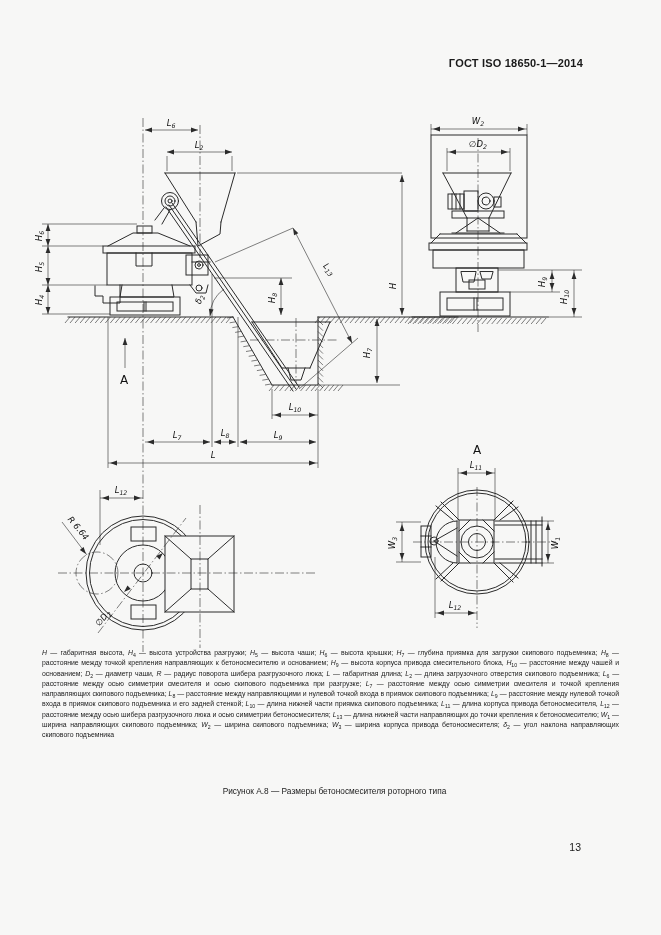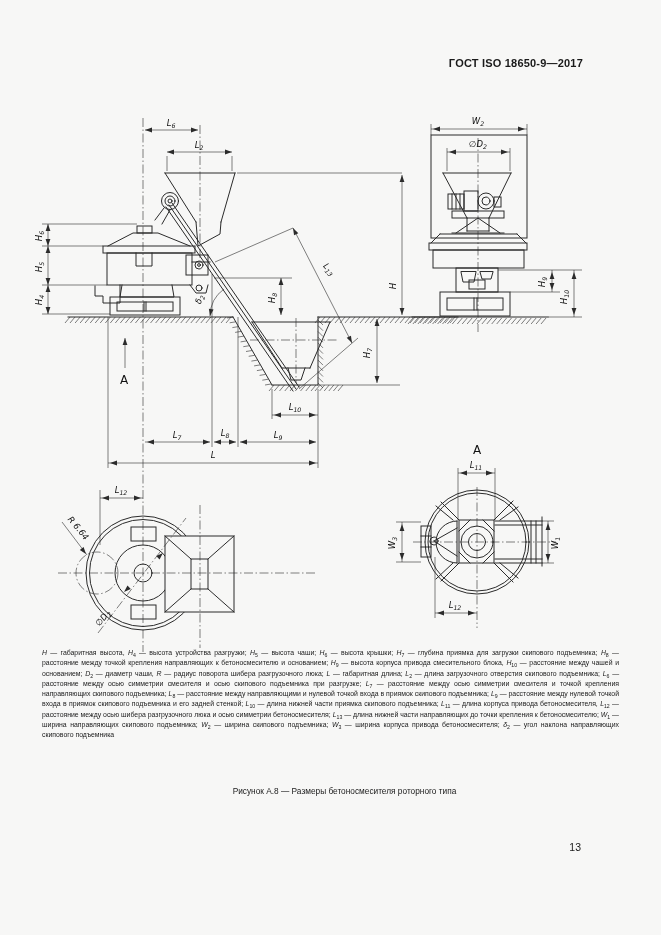--- a/index.html
+++ b/index.html
@@ -11,29 +11,29 @@
   .o{stroke:#2b2b2b;stroke-width:1;fill:none;stroke-linecap:square;}
   .t{stroke:#2b2b2b;stroke-width:.6;fill:none;}
   .cl{stroke:#2b2b2b;stroke-width:.6;fill:none;stroke-dasharray:9 2.5 1.5 2.5;}
   .bg{fill:#f7f7f6;stroke:#2b2b2b;stroke-width:1;}
   text.dim{font:italic 8.5px "DejaVu Sans",sans-serif;fill:#111;text-anchor:middle;}
   text.view{font:12px "DejaVu Sans",sans-serif;fill:#111;text-anchor:middle;}
   .legend{position:absolute;left:42px;top:648px;width:577px;margin:0;
           font-size:6.9px;line-height:10.3px;text-align:justify;}
   .legend i{font-style:italic;}
   .legend sub{font-size:5.2px;line-height:0;}
-  .caption{position:absolute;top:786px;left:56px;width:577px;text-align:center;font-size:8.3px;}
+  .caption{position:absolute;top:786px;left:46px;width:577px;text-align:center;font-size:8.3px;}
   .pagenum{position:absolute;top:841px;right:80px;font-size:10.5px;}
 </style>
 </head>
 <body>
 
 <div class="page">
 
-  <div class="header">ГОСТ ISO 18650-9—2017</div>
+  <div class="header">ГОСТ ISO 18650-1—2014</div>
 
   <svg class="drawing" width="661" height="935" viewBox="0 0 661 935">
 
     <g class="t">
       <path d="M145 130 H198"></path>
         <path d="M167 152 H232"></path>
       <path d="M167 156 V171 M232 156 V171"></path>
       <path d="M237 173 H402"></path>
         <path d="M402 175 V315"></path>
       <path d="M137 224 H42 M103 246 H42 M107 285 H42 M110 314 H42"></path>

